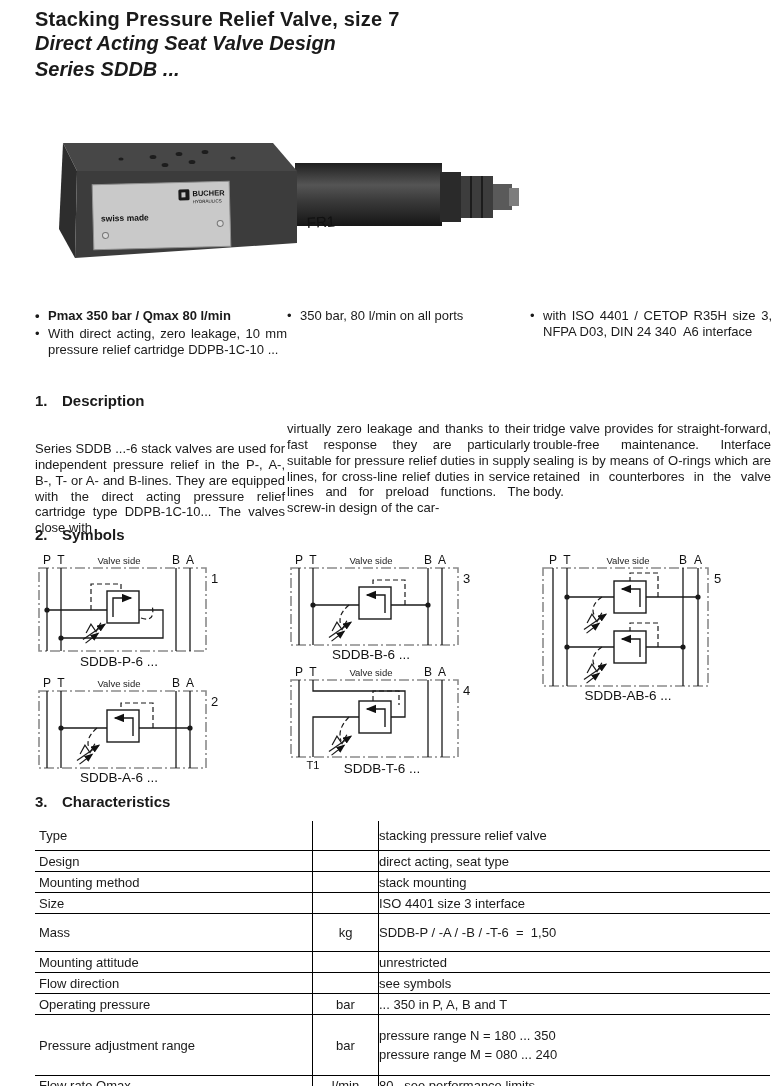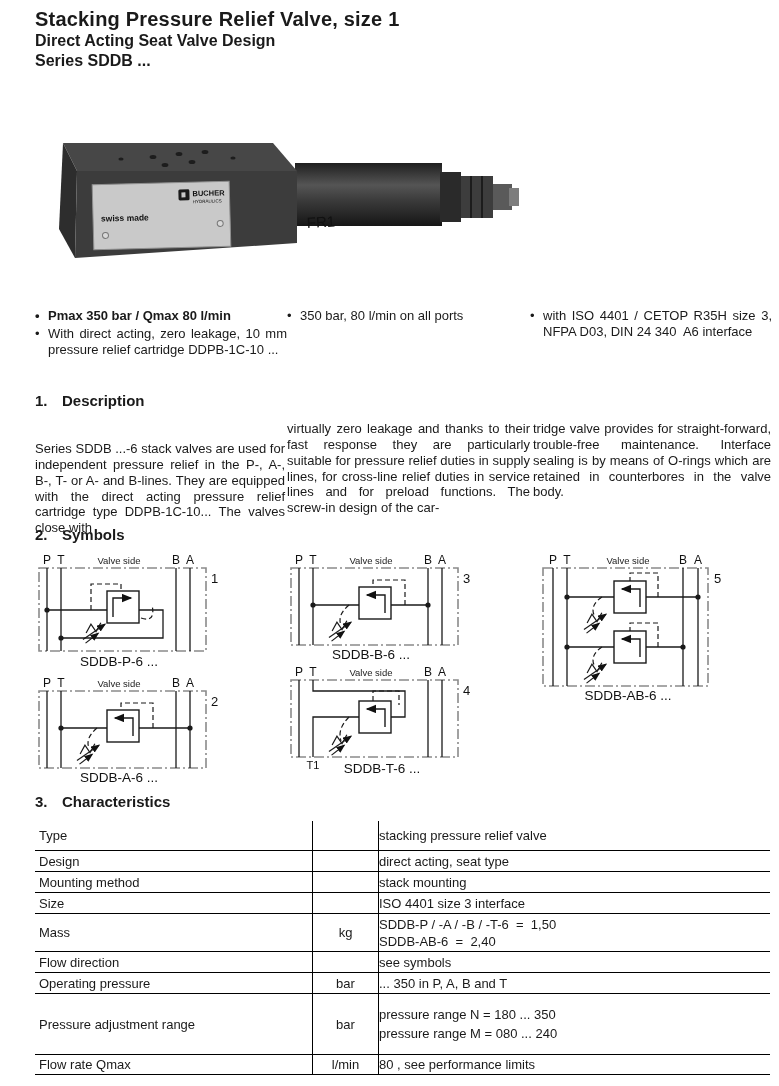--- a/index.html
+++ b/index.html
@@ -1,21 +1,21 @@
 <!DOCTYPE html>
 <html><head>
 <meta charset="utf-8">
 <style>
   html,body{margin:0;padding:0;background:#e9e9e9;}
   .page{position:relative;width:779px;height:1086px;background:#fff;overflow:hidden;
         font-family:"Liberation Sans",sans-serif;color:#1a1a1a;margin:0 auto;}
   .abs{position:absolute;}
   
   .title{font-size:20px;font-weight:bold;letter-spacing:.2px;}
-  .subtitle{font-size:16px;font-weight:bold;line-height:1.28;}
+  .subtitle{font-size:20px;font-weight:bold;line-height:1.28;font-style:italic;}
   
   .bullet-col{position:absolute;font-size:13px;line-height:1.22;}
   .bullet-item{display:flex;margin-bottom:2px;}
   .bullet-item.bold{font-weight:bold;}
   .bdot{width:13px;flex:0 0 13px;text-align:left;}
   .btext{flex:1;text-align:justify;white-space:pre-wrap;}
   
   .sec-head{font-size:15px;font-weight:bold;}
   .h-num{display:inline-block;min-width:27px;}
   
@@ -40,21 +40,21 @@
   .crow-4 .c-value{line-height:17px;}
   .crow-8{height:60px;}
   .crow-9{height:19px;}
 </style>
 </head>
 <body>
 
 <div class="page">
 
   <div class="abs" style="left:35px;top:8px;">
-    <div class="title">Stacking Pressure Relief Valve, size 1</div>
+    <div class="title">Stacking Pressure Relief Valve, size 7</div>
     <div class="subtitle">Direct Acting Seat Valve Design</div>
     <div class="subtitle">Series SDDB ...</div>
   </div>
 
   <svg class="abs" style="left:55px;top:128px;" width="470" height="175" viewBox="0 0 470 175">
     <defs>
       <linearGradient id="cylg" x1="0" y1="0" x2="0" y2="1">
         <stop offset="0" stop-color="#1f1f1f"></stop>
           <stop offset="0.35" stop-color="#555"></stop>
         <stop offset="0.6" stop-color="#3a3a3a"></stop>
@@ -318,21 +318,26 @@
         <div class="c-value"><div>stack mounting</div></div>
       </div>
       <div class="crow crow-3">
         <div class="c-label">Size</div>
         <div class="c-unit"></div>
         <div class="c-value"><div>ISO 4401 size 3 interface</div></div>
       </div>
       <div class="crow crow-4">
         <div class="c-label">Mass</div>
         <div class="c-unit">kg</div>
-        <div class="c-value"><div>SDDB-P / -A / -B / -T-6  =  1,50</div><div>SDDB-AB-6  =  2,40</div></div>
+        <div class="c-value"><div>SDDB-P / -A / -B / -T-6  =  1,50</div></div>
+      </div>
+      <div class="crow crow-5">
+        <div class="c-label">Mounting attitude</div>
+        <div class="c-unit"></div>
+        <div class="c-value"><div>unrestricted</div></div>
       </div>
       <div class="crow crow-6">
         <div class="c-label">Flow direction</div>
         <div class="c-unit"></div>
         <div class="c-value"><div>see symbols</div></div>
       </div>
       <div class="crow crow-7">
         <div class="c-label">Operating pressure</div>
         <div class="c-unit">bar</div>
         <div class="c-value"><div>... 350 in P, A, B and T</div></div>

